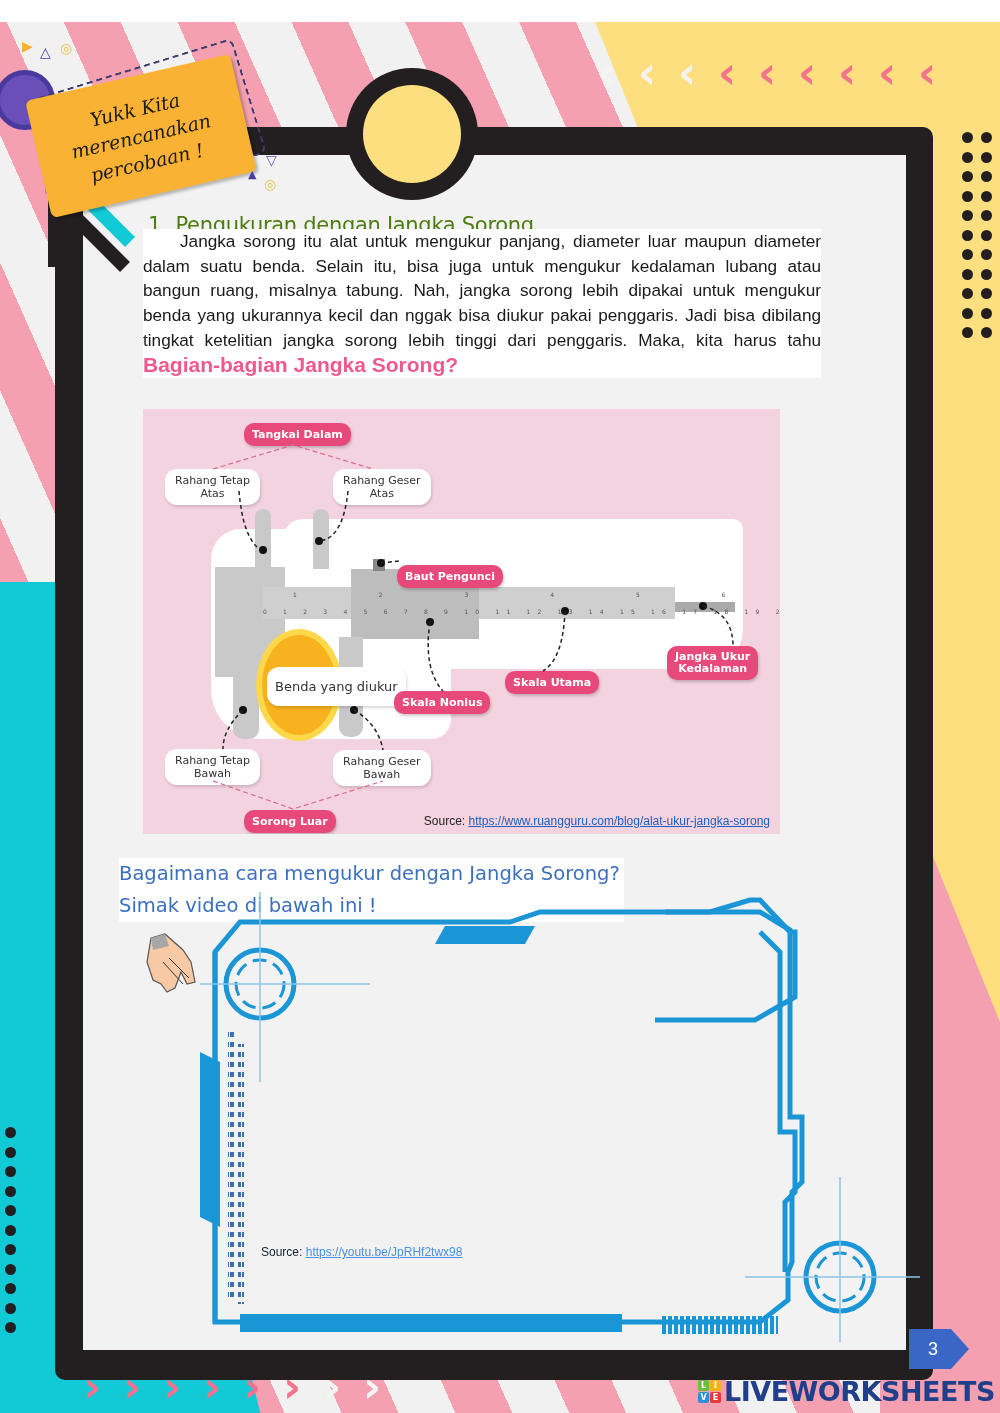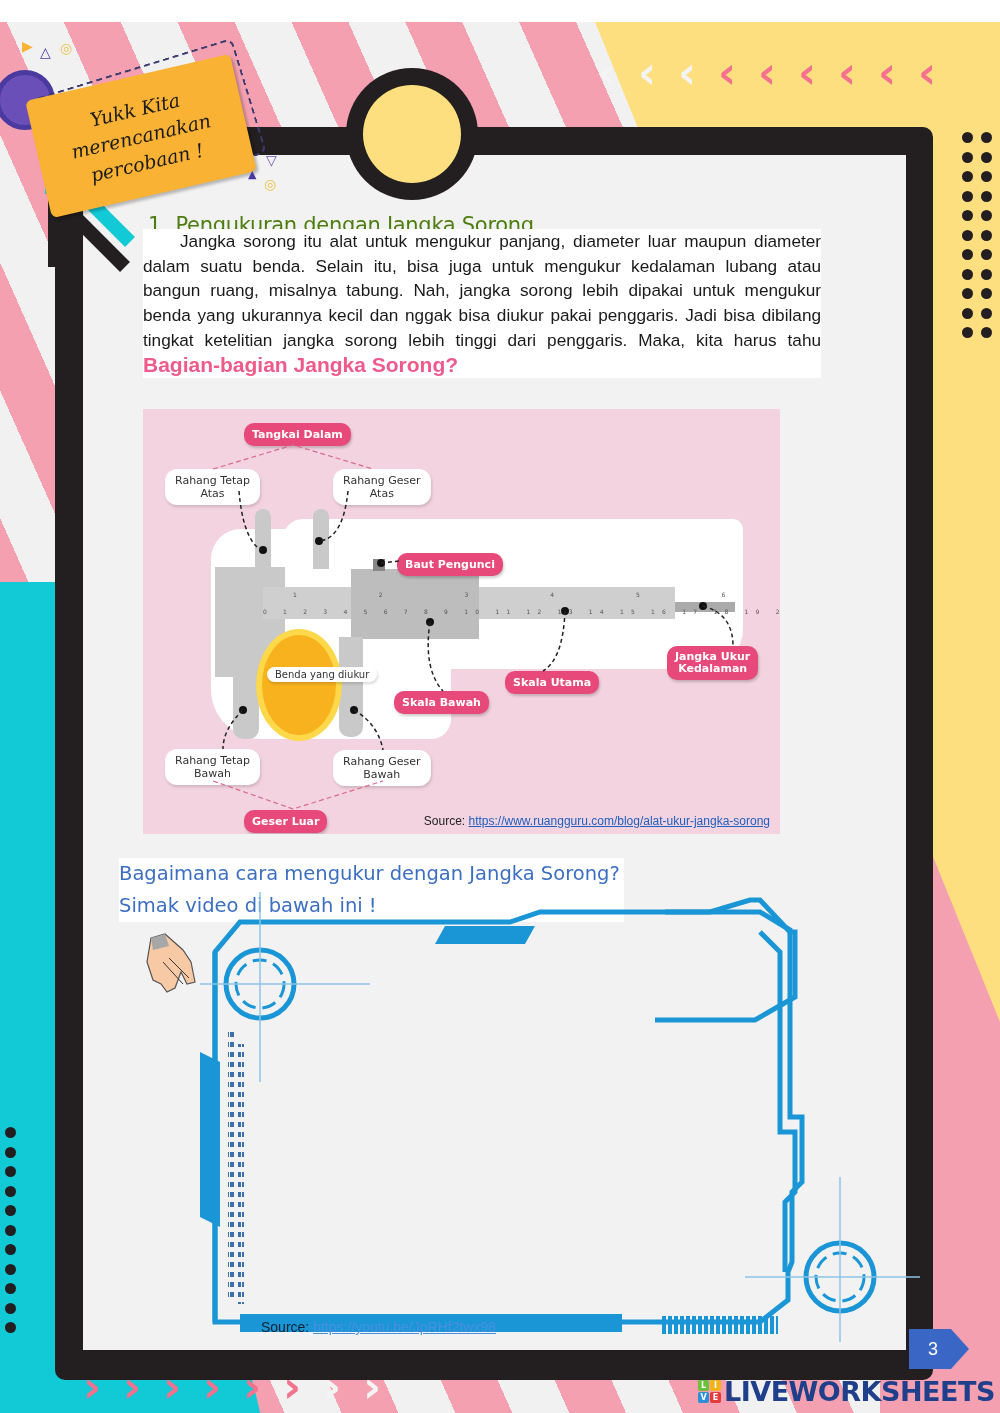--- a/index.html
+++ b/index.html
@@ -66,21 +66,21 @@
   .fig-source { position: absolute; right: 10px; bottom: 6px; font-family: "Liberation Sans", sans-serif; font-size: 12px; color: #222; }
   .link { color: #1e5fbf; text-decoration: underline; margin-top: 12px; }
 
   .question { position: absolute; left: 119px; top: 836px; background: #ffffff; font-family: "DejaVu Sans", sans-serif; font-size: 19.5px; color: #3c6fc2; line-height: 32px; }
   .question div { background: #fff; display: table; padding-right: 4px; }
 
   .hand { position: absolute; left: 143px; top: 910px; width: 60px; height: 70px; }
 
   
   .video { position: absolute; left: 200px; top: 870px; width: 720px; height: 450px; }
-  .video-source { position: absolute; left: 261px; top: 1297px; font-family: "Liberation Sans", sans-serif; font-size: 14px; color: #123; }
+  .video-source { position: absolute; left: 261px; top: 1223px; font-family: "Liberation Sans", sans-serif; font-size: 12px; color: #123; }
   .video-source .link { color: #4a90e2; }
 
   .page-badge { position: absolute; left: 909px; top: 1307px; width: 60px; height: 40px; background: #3a67c6;
     clip-path: polygon(0 0, 42px 0, 60px 20px, 42px 40px, 0 40px); color: #fff; font-size: 18px; font-family: "Liberation Sans", sans-serif;
     line-height: 40px; padding-left: 19px; }
 
   .lw-logo { position: absolute; left: 698px; top: 1376px; display: flex; align-items: center; gap: 3px; }
   .lw-grid { display: grid; grid-template-columns: 11px 11px; gap: 1px; }
   .lw-grid span { width: 11px; height: 11px; font-size: 8px; color: #fff; text-align: center; line-height: 11px; font-weight: bold; border-radius: 2px; }
   .lw-text { font-family: "DejaVu Sans", sans-serif; font-weight: bold; font-size: 27px; color: #203f8a; letter-spacing: -0.5px; }
@@ -199,38 +199,38 @@
     <div class="caliper-body" style="left:120px; top:178px; width:412px; height:32px; background:#cfcfcf;"></div>
     <div class="caliper-body" style="left:208px; top:160px; width:128px; height:70px; background:#bdbdbd;"></div>
     <div class="caliper-body" style="left:230px; top:150px; width:12px; height:12px; background:#888;"></div>
     <div class="caliper-body" style="left:532px; top:193px; width:60px; height:10px; background:#aaa;"></div>
     <div class="caliper-body" style="left:90px; top:260px; width:26px; height:70px; border-radius:0 0 10px 10px;"></div>
     <div class="caliper-body" style="left:196px; top:228px; width:24px; height:100px; border-radius:0 0 10px 10px;"></div>
     <div class="ruler-nums" style="left:120px; top:199px;">0 1 2 3 4 5 6 7 8 9 10 11 12 13 14 15 16 17 18 19 20 cm</div>
     <div class="ruler-nums" style="left:150px; top:182px; letter-spacing:40px;">1 2 3 4 5 6 7 8 inches</div>
 
     <div style="position:absolute; left:113px; top:220px; width:86px; height:112px; border-radius:50%; background:#f7b21e; border:6px solid #fcd84a;"></div>
-    <div class="label-white" style="left:124px; top:258px; font-size:10px; line-height:9px; padding:3px 8px;">Benda yang
+    <div class="label-white" style="left:124px; top:258px; font-size:13px; line-height:9px; padding:15px 8px;">Benda yang
 diukur</div>
 
     <div class="label-pink" style="left:101px; top:14px;">Tangkai Dalam</div>
     <div class="label-white" style="left:22px; top:60px; white-space:pre;">Rahang Tetap
 Atas</div>
     <div class="label-white" style="left:190px; top:60px; white-space:pre;">Rahang Geser
 Atas</div>
-    <div class="label-pink" style="left:254px; top:144px;">Baut Pengunci</div>
+    <div class="label-pink" style="left:254px; top:156px;">Baut Pengunci</div>
     <div class="label-pink" style="left:524px; top:237px; white-space:pre; line-height:12px;">Jangka Ukur
 Kedalaman</div>
     <div class="label-pink" style="left:362px; top:262px;text-align:right;">Skala Utama</div>
-    <div class="label-pink" style="left:251px; top:282px;">Skala Bawah</div>
+    <div class="label-pink" style="left:251px; top:282px;">Skala Nonius</div>
     <div class="label-white" style="left:22px; top:340px; white-space:pre;">Rahang Tetap
 Bawah</div>
     <div class="label-white" style="left:190px; top:341px; white-space:pre;">Rahang Geser
 Bawah</div>
-    <div class="label-pink" style="left:101px; top:401px;">Geser Luar</div>
+    <div class="label-pink" style="left:101px; top:401px;">Sorong Luar</div>
 
     <div class="pin" style="left:116px; top:137px;"></div>
     <div class="pin" style="left:172px; top:128px;"></div>
     <div class="pin" style="left:234px; top:150px;"></div>
     <div class="pin" style="left:283px; top:209px;"></div>
     <div class="pin" style="left:418px; top:198px;"></div>
     <div class="pin" style="left:556px; top:193px;"></div>
     <div class="pin" style="left:96px; top:297px;"></div>
     <div class="pin" style="left:207px; top:297px;"></div>
 

